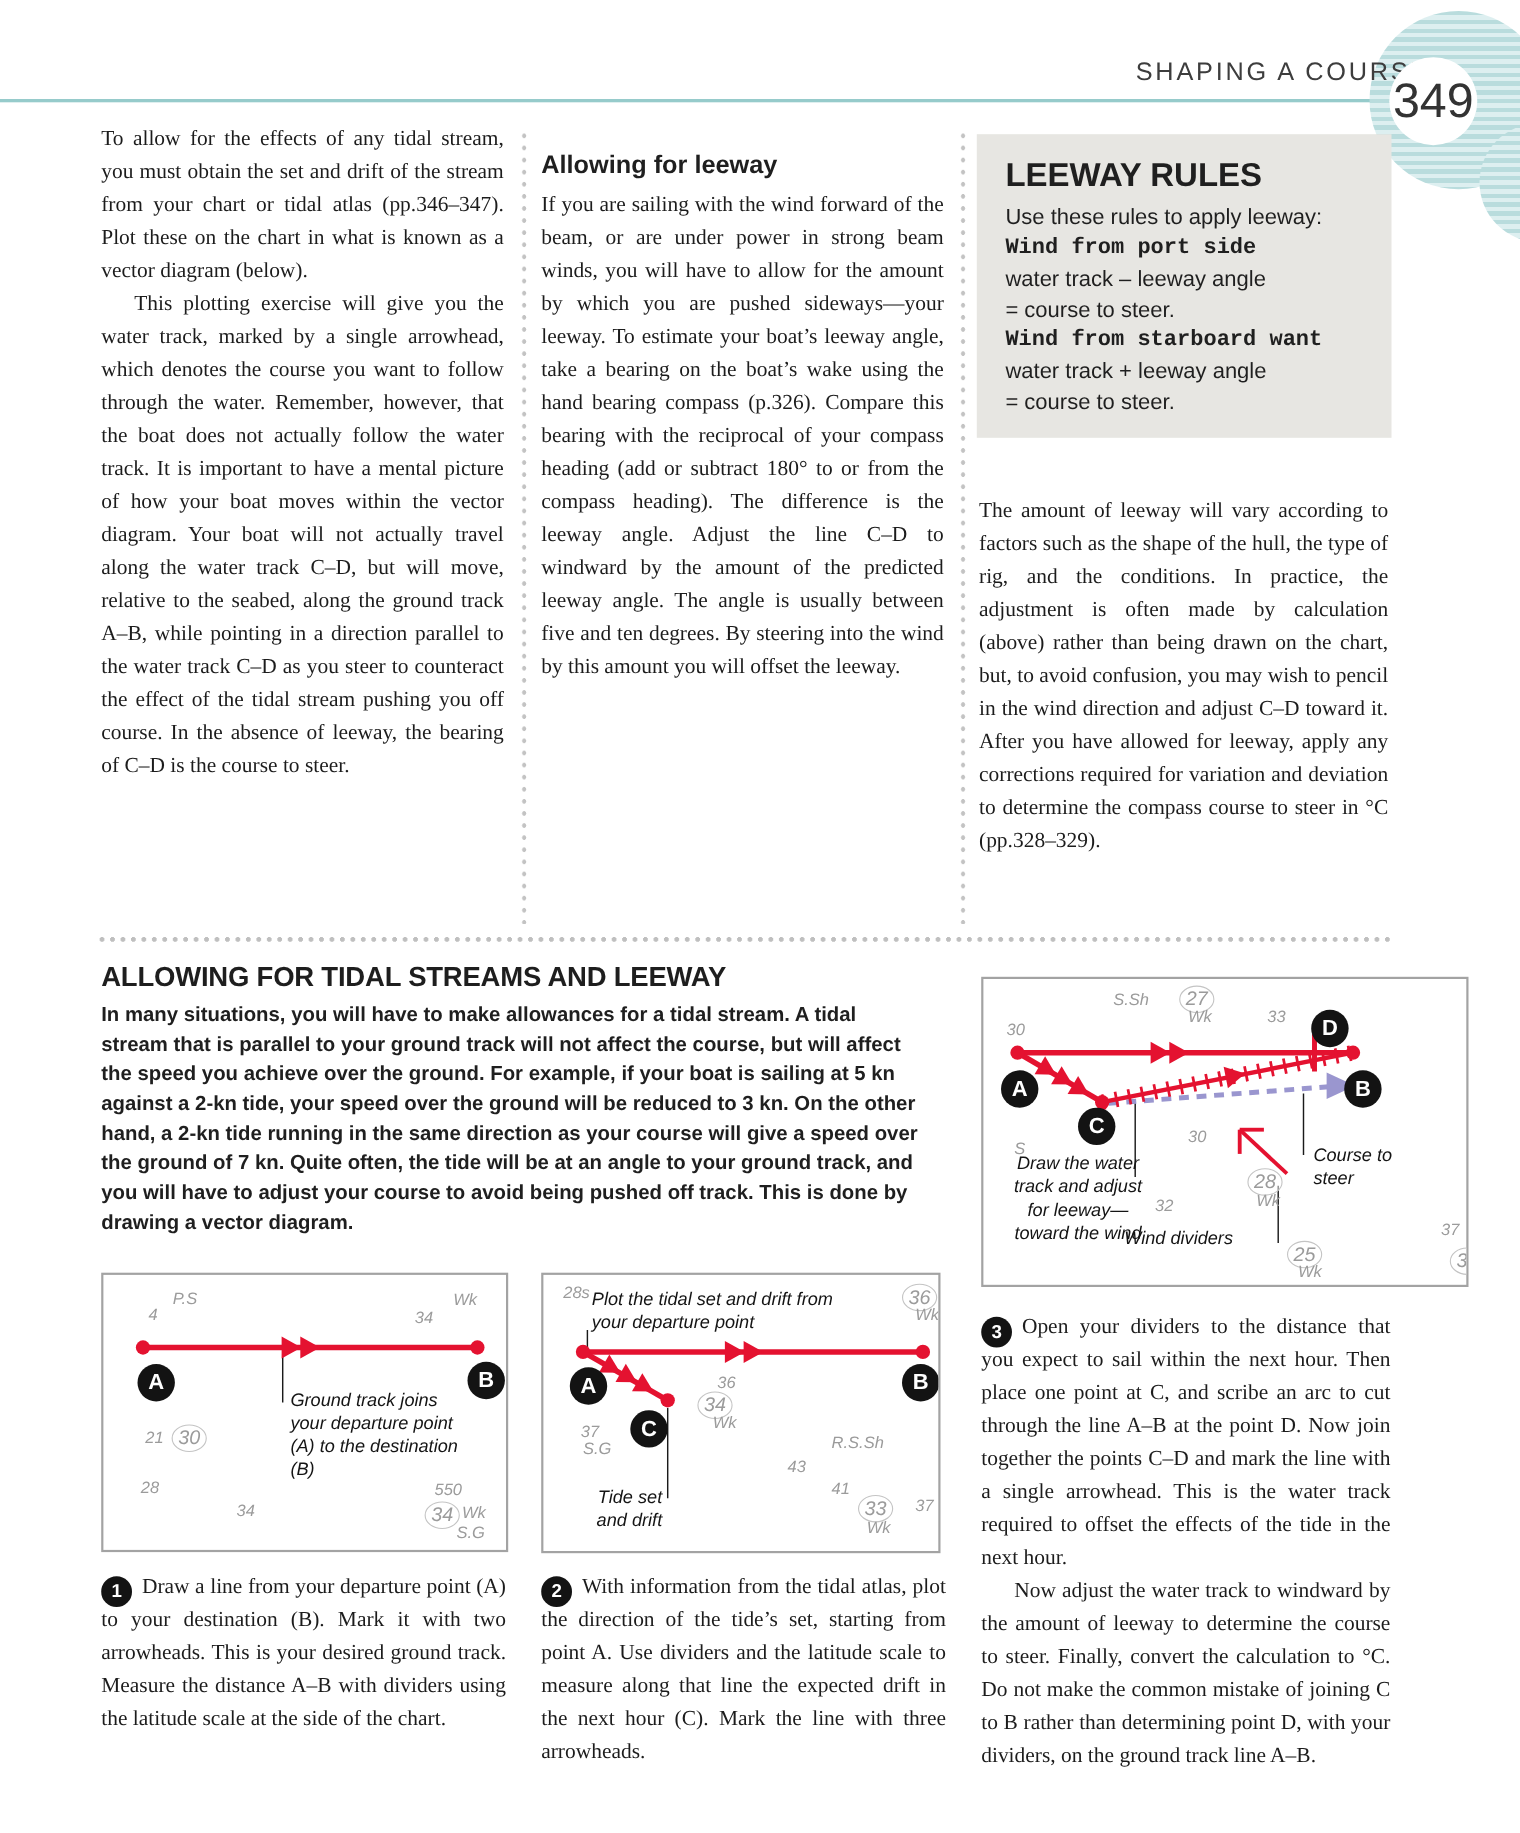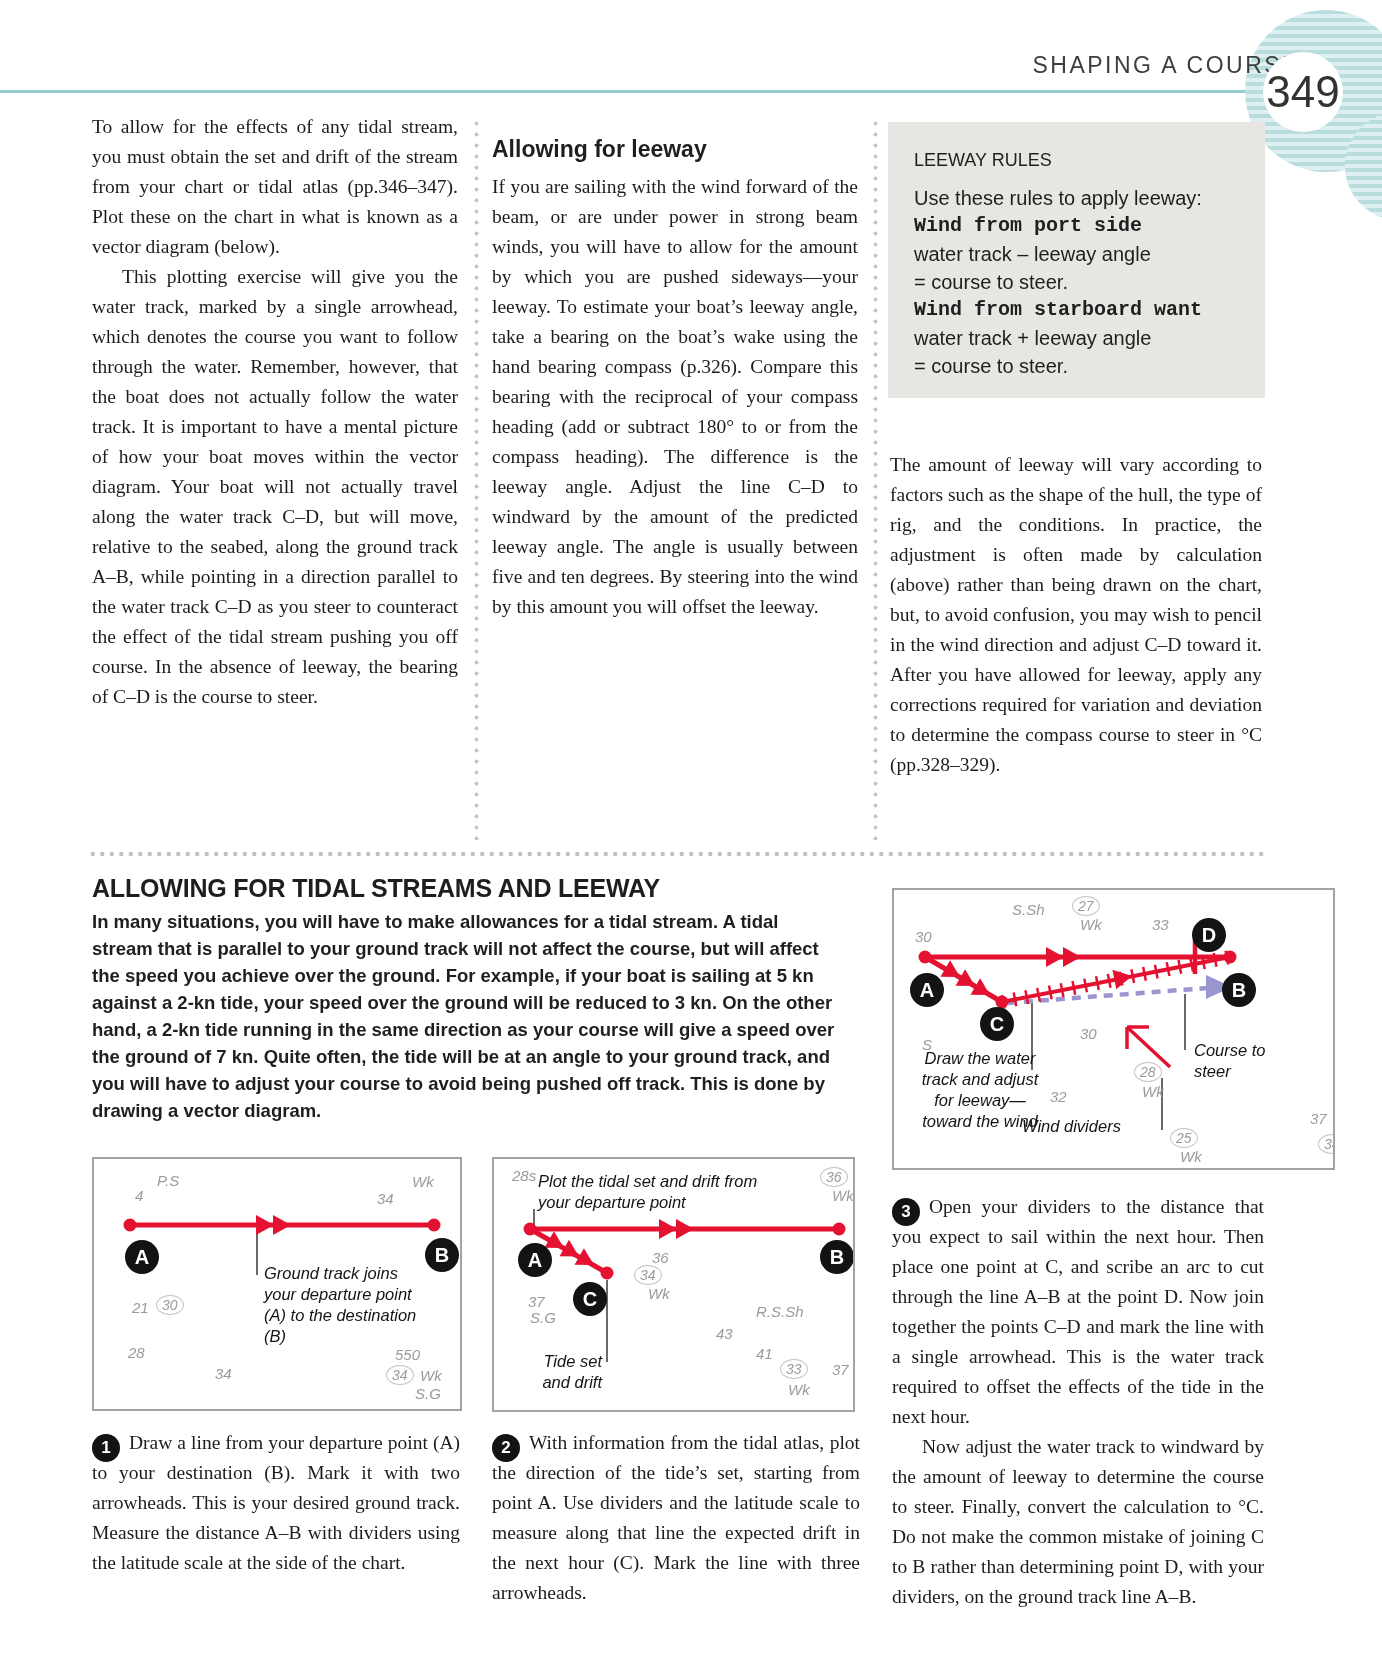--- a/index.html
+++ b/index.html
@@ -30,21 +30,21 @@
            color:#1f1f1f;margin:22px 0 8px 0;text-align:left;}
   .vdots{position:absolute;top:118px;width:5px;height:722px;
      background-image:radial-gradient(circle,#c3c3c3 1.8px,transparent 2.2px);
      background-size:5px 11px;background-repeat:repeat-y;}
   #vd1{left:474px;} #vd2{left:873px;}
 
   
   .rulebox{position:absolute;left:888px;top:122px;width:377px;height:276px;background:#e7e6e2;
      box-sizing:border-box;padding:24px 26px;font-family:"Liberation Sans",sans-serif;
      font-size:20px;line-height:28px;color:#1f1f1f;}
-  .rulebox .rb-title{font-weight:normal;font-size:18px;margin-bottom:10px;}
+  .rulebox .rb-title{font-weight:bold;font-size:30px;margin-bottom:10px;}
   .rulebox .b{font-weight:bold;font-family:Liberation Mono, monospace;}
 
   
   .hdots{position:absolute;left:88px;top:851px;width:1177px;height:6px;
      background-image:radial-gradient(circle,#bfbfbf 2px,transparent 2.4px);
      background-size:9.5px 6px;background-repeat:repeat-x;}
 
   
   .feat-head{position:absolute;left:92px;top:874px;width:760px;
      font-family:Liberation Sans, sans-serif;font-weight:800;font-size:25px;
@@ -54,21 +54,21 @@
      line-height:27px;color:#1f1f1f;}
 
   
   .diag{position:absolute;background:#ffffff;border:2px solid #a3a3a3;box-sizing:border-box;overflow:hidden;}
   #diag1{left:92px;top:1157px;width:370px;height:254px;}
   #diag2{left:492px;top:1157px;width:363px;height:255px;}
   #diag3{left:892px;top:888px;width:443px;height:282px;}
   .diag svg{position:absolute;left:0;top:0;}
   .mark{position:absolute;font-family:"Liberation Sans",sans-serif;font-style:italic;
         font-size:15px;color:#9b9b9b;white-space:nowrap;}
-  .mark.circled{border:1px solid #c4c4c4;border-radius:50%;font-size:14px;
+  .mark.circled{border:1px solid #c4c4c4;border-radius:50%;font-size:18px;
         padding:1px 5px;background:rgba(255,255,255,.5);}
   .cap{position:absolute;font-family:"Liberation Sans",sans-serif;font-style:italic;
        font-size:16.5px;line-height:21px;color:#141414;}
   .badge{position:absolute;width:34px;height:34px;border-radius:50%;background:#131313;
        color:#ffffff;text-align:center;line-height:34px;
        font-family:"Liberation Sans",sans-serif;font-weight:bold;font-size:20px;}
 
   
   .step{position:absolute;font-size:19.5px;line-height:30px;text-align:justify;}
   #step1{left:92px;top:1428px;width:368px;}

